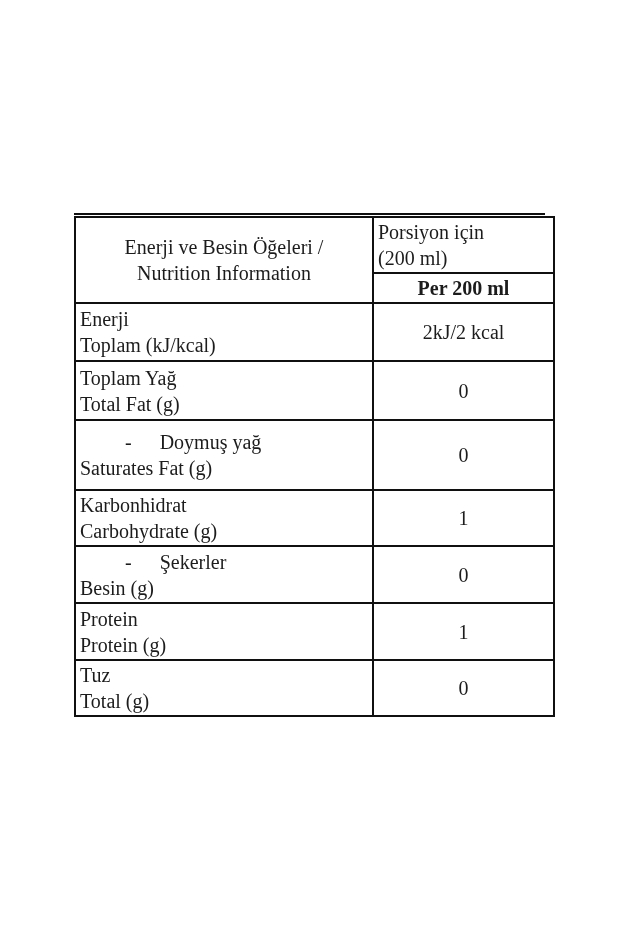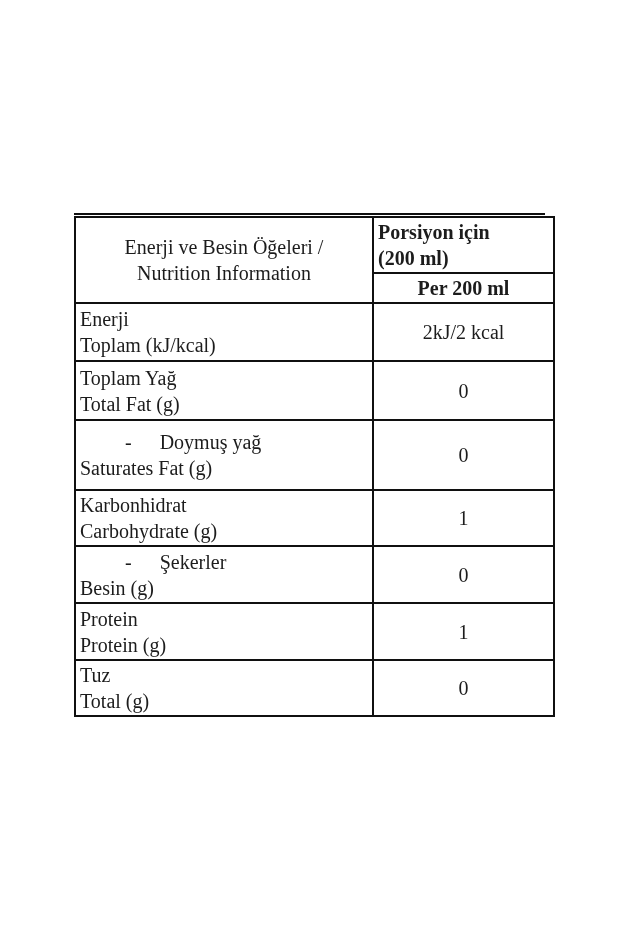--- a/index.html
+++ b/index.html
@@ -41,21 +41,20 @@
   td.label-col { width: 288px; font-family: Liberation Serif, serif; }
   td.value-col { width: 171px; text-align: center; }
 
   td.header-left {
     text-align: center;
   }
   td.header-right-top {
     text-align: left;
     height: 50px;
     vertical-align: middle;
-    font-weight: bold;
   }
   td.header-right-bottom {
     text-align: center;
     height: 24px;
     font-weight: bold;
   }
   .line { display: block; }
   .line1.indent {
     padding-left: 45px;
   }

